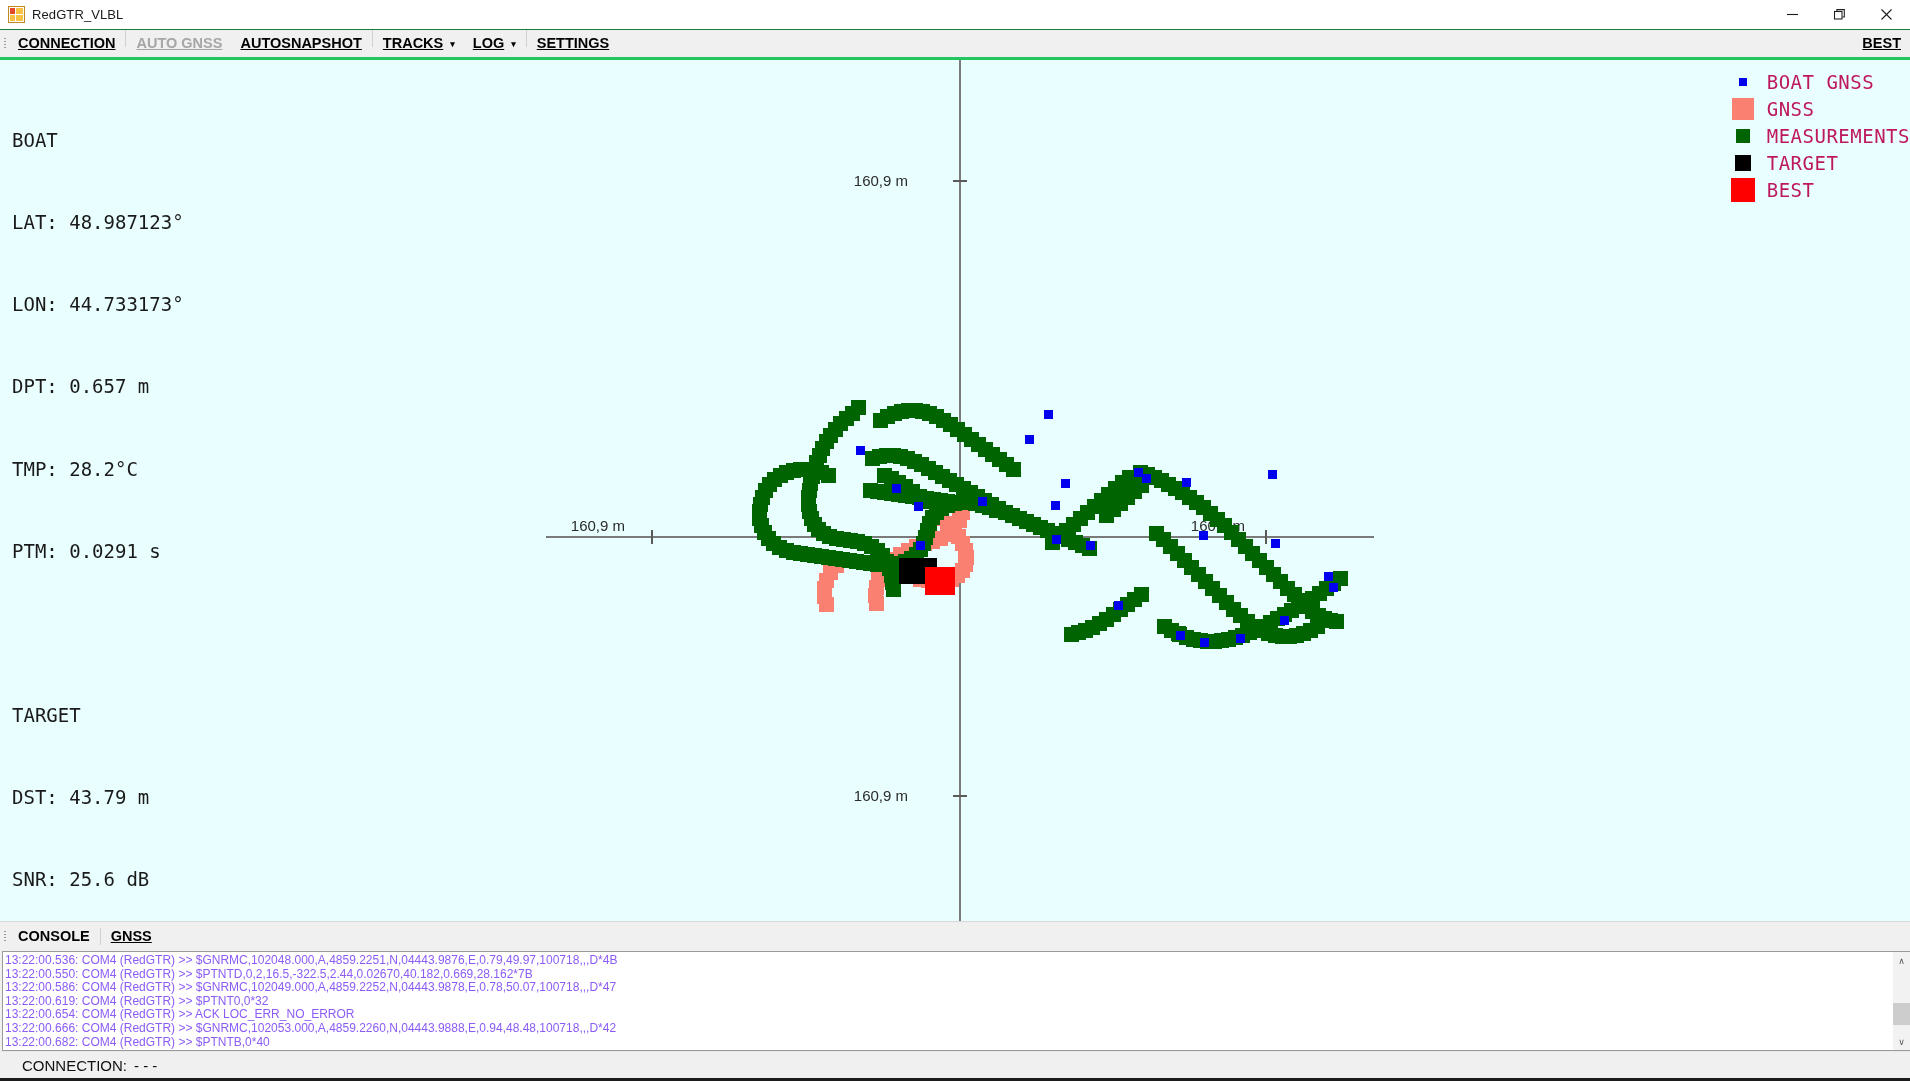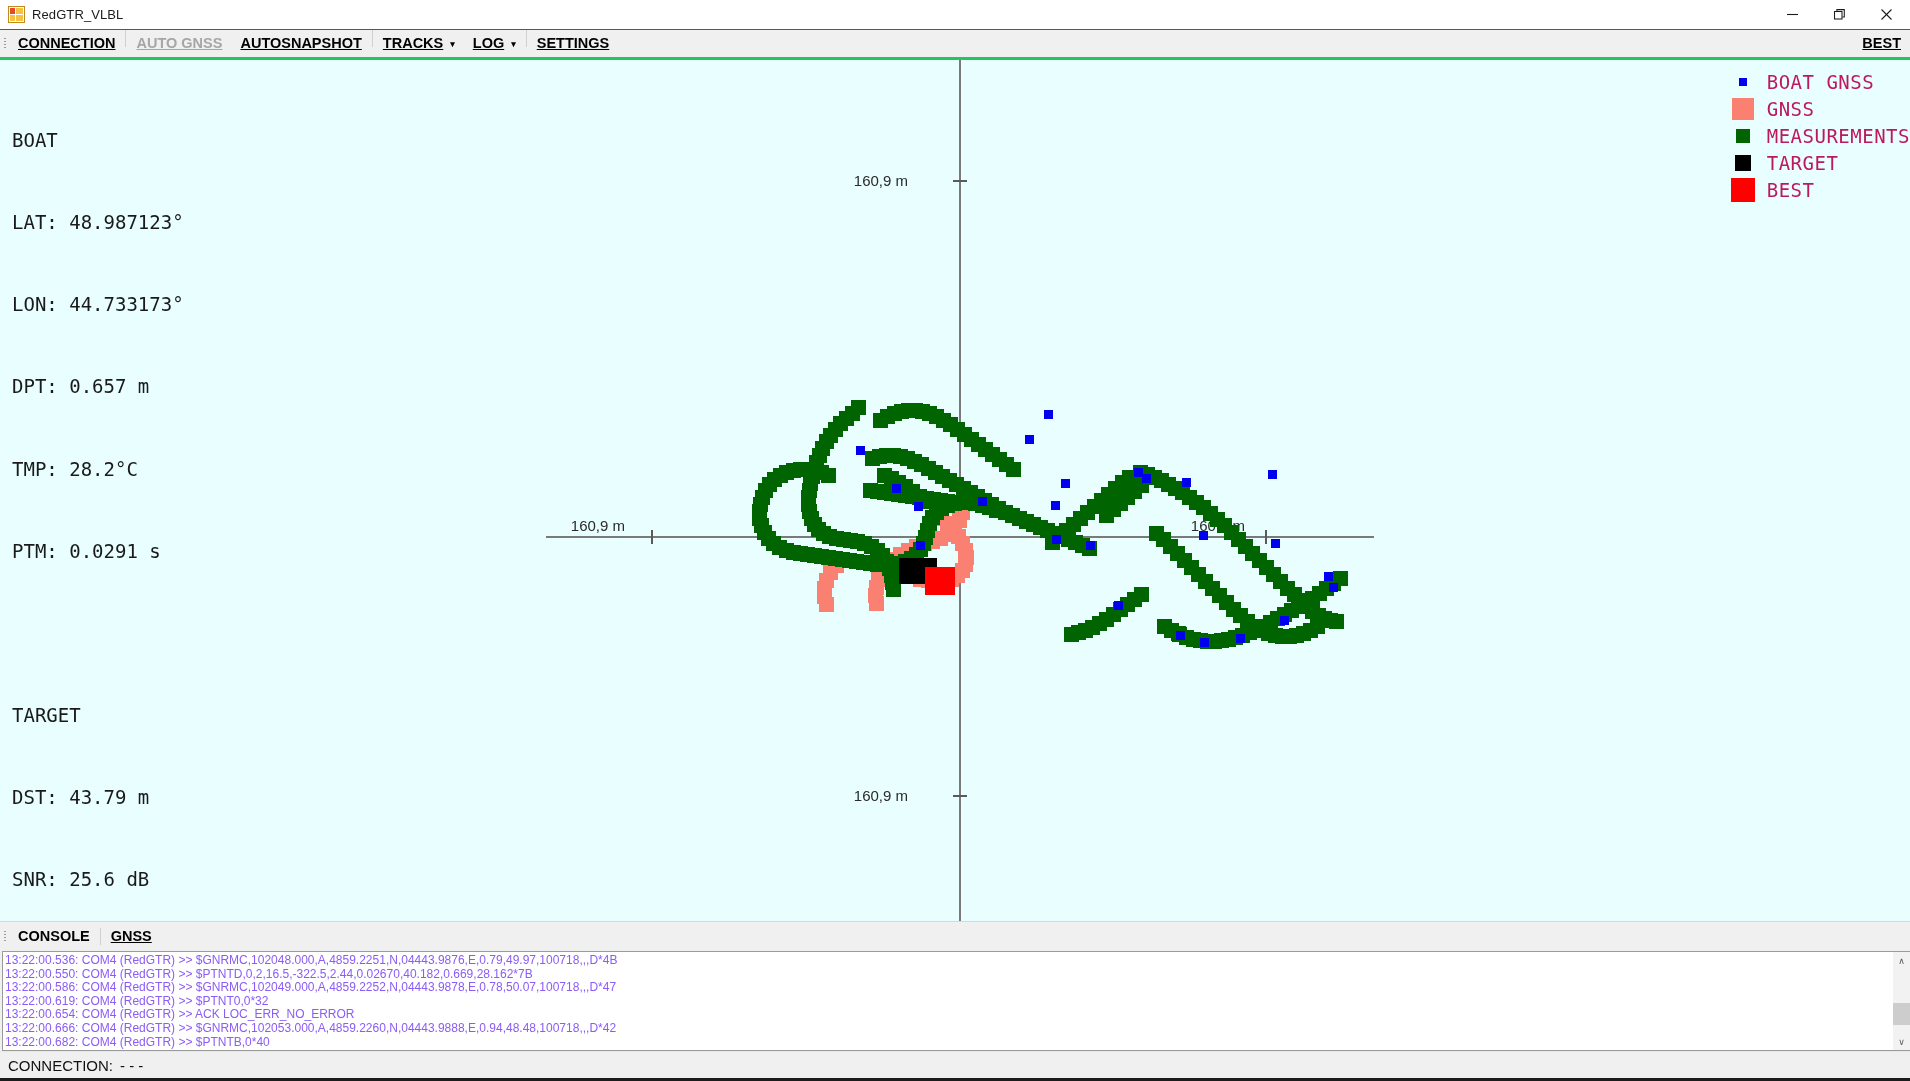--- a/index.html
+++ b/index.html
@@ -206,21 +206,21 @@
   .sb-down { bottom: 0; }
   .sb-thumb {
     position: absolute; left: 0; width: 17px;
     height: 22px; bottom: 25px;
     background: #cdcdcd;
   }
   .statusbar {
     height: 26px; min-height: 26px;
     background: #f0f0f0;
     display: flex; align-items: center;
-    padding-left: 8px;
+    padding-left: 22px;
     border-top: 1px solid #e8e8e8;
   }
   .status-text {
     font-family: "Liberation Sans", sans-serif;
     font-size: 15px;
     color: #111;
     white-space: pre;
   }
   .bottom-edge {
     height: 3px; background: #1c1c1c;

